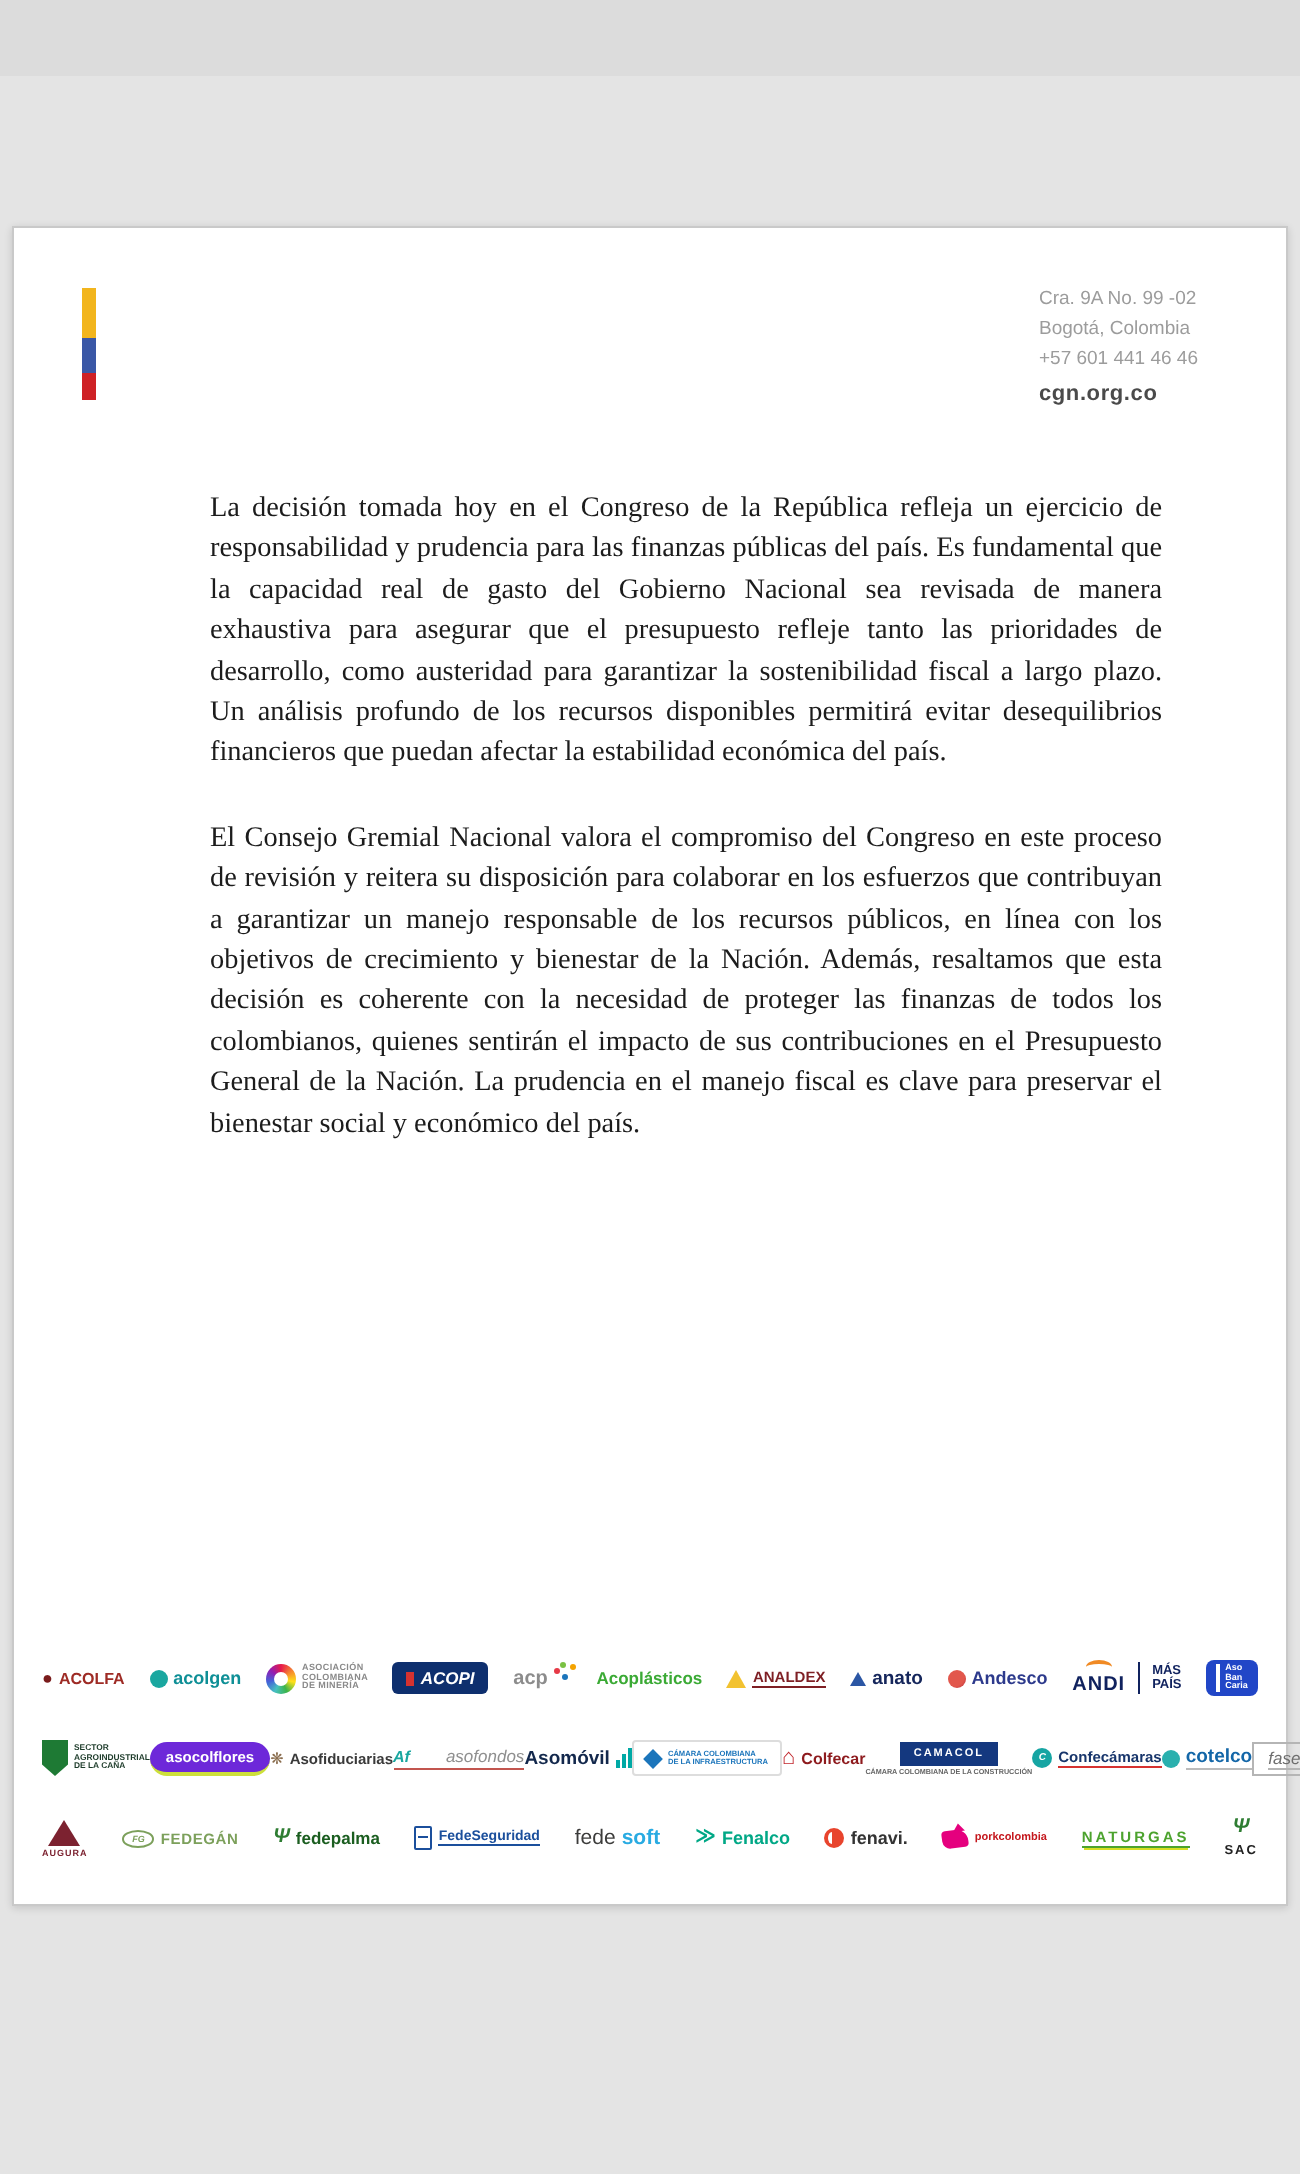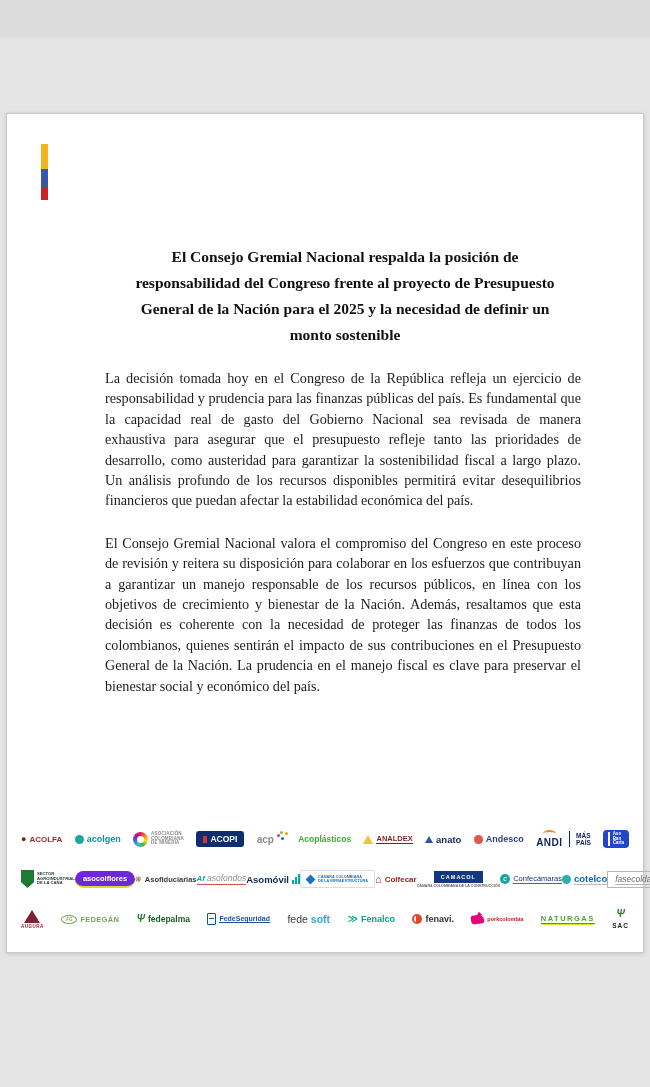--- a/index.html
+++ b/index.html
@@ -31,21 +31,21 @@
   .t-acolfa{font-size:8px;font-weight:800;color:#9E2B25;}
   .dot-acolfa{color:#7a1c1c;font-size:9px;line-height:9px;}
   .dot-acolgen{width:9px;height:9px;border-radius:50%;background:#1AA7A0;}
   .t-acolgen{font-size:9px;font-weight:700;color:#0E8F96;}
   .wheel{width:15px;height:15px;border-radius:50%;position:relative;flex-shrink:0;
          background:conic-gradient(#e6194b,#f58231,#ffe119,#3cb44b,#46c0c0,#4363d8,#911eb4,#e6194b);}
   .wheel::after{content:"";position:absolute;inset:4px;background:#fff;border-radius:50%;}
   .acm-line{font-size:4.5px;font-weight:700;color:#8a8a8a;letter-spacing:.2px;}
   .acopibox{display:flex;align-items:center;gap:3px;background:#0E2F6E;border-radius:3px;padding:3px 7px;}
   .rsq{width:4px;height:7px;background:#D63230;display:block;}
-  .t-acopi{color:#fff;font-weight:800;font-size:8.5px;}
+  .t-acopi{color:#fff;font-style:italic;font-weight:800;font-size:8.5px;}
   .dots{width:3px;height:3px;background:#E63946;border-radius:50%;margin:0 6px 8px 0;
         box-shadow:4px 3px 0 #1B75BB,8px -2px 0 #F4A300,3px -3px 0 #7AC143;}
   .t-acp{font-size:10px;font-weight:800;color:#8c8c8c;}
   .t-acoplasticos{font-size:8.5px;font-weight:800;color:#3BAA35;}
   .tri-yellow{width:0;height:0;border-left:5px solid transparent;border-right:5px solid transparent;border-bottom:9px solid #F2C230;}
   .t-analdex{font-size:7.5px;font-weight:800;color:#7E1F24;border-bottom:1px solid #7E1F24;}
   .tri-blue{width:0;height:0;border-left:4px solid transparent;border-right:4px solid transparent;border-bottom:7px solid #2B56A4;}
   .t-anato{font-size:9.5px;font-weight:800;color:#15265B;}
   .dot-andesco{width:9px;height:9px;border-radius:50%;background:radial-gradient(circle at 35% 35%,#E2574C 60%,#B32D3B);}
   .t-andesco{font-size:9px;font-weight:700;color:#2D3A8C;}
@@ -57,38 +57,38 @@
   .abox{display:flex;align-items:center;gap:3px;background:#2146C7;border-radius:4px;padding:2px 5px;}
   .abox .wline{width:1.5px;height:14px;background:#fff;}
   .abox span{color:#fff;font-size:4.5px;font-weight:700;}
   
   .shield{width:13px;height:18px;background:#1E7A34;clip-path:polygon(0 0,100% 0,100% 68%,50% 100%,0 68%);flex-shrink:0;}
   .asocana-line{font-size:4.2px;font-weight:800;color:#1d3b2a;}
   .pill-asocolflores{background:#6d28d9;border-radius:9px;padding:3px 8px;color:#fff;
         font-size:7.5px;font-weight:700;border-bottom:2px solid #CDE03A;}
   .fl-asofiduciarias{color:#8A6D4E;font-size:8px;}
   .t-asofiduciarias{font-size:7.5px;font-weight:700;color:#3a3a3a;}
-  .asofondos-wrap{border-bottom:1px solid #C2554F;padding-bottom:1px;display:flex;align-items:baseline;gap:2px;}
+  .asofondos-wrap{border-bottom:1px solid #C2554F;padding-bottom:1px;display:flex;align-items:baseline;gap:18px;}
   .t-asofondos-prefix{font-style:italic;font-weight:800;font-size:8px;color:#1AA7A0;}
   .t-asofondos{font-style:italic;font-size:8.5px;color:#8f8f8f;}
   .t-asomovil{font-size:9.5px;font-weight:800;color:#13284C;}
   .bars{display:flex;align-items:flex-end;gap:1px;}
   .bars i{width:2px;background:#00A9A5;display:block;}
   .bars i:nth-child(1){height:4px;} .bars i:nth-child(2){height:7px;} .bars i:nth-child(3){height:10px;}
   .ccicard{display:flex;align-items:center;gap:4px;background:#fff;border:1px solid #ddd;border-radius:2px;padding:4px 6px;}
   .ccicube{width:7px;height:7px;background:#1B75BB;transform:rotate(45deg);flex-shrink:0;}
   .cci-line{font-size:3.8px;font-weight:700;color:#1B75BB;}
   .roof{color:#C1272D;font-size:11px;line-height:10px;font-weight:900;}
   .t-colfecar{font-size:8px;font-weight:800;color:#8E1B1E;}
   .cama{display:flex;flex-direction:column;align-items:center;gap:1px;}
   .camabanner{background:#14387F;color:#fff;font-size:5.5px;font-weight:800;letter-spacing:1px;padding:3px 7px;}
   .camasub{font-size:3.6px;font-weight:700;color:#666;}
   .circ-conf{width:10px;height:10px;border-radius:50%;background:#16A5A3;color:#fff;
              font-size:5px;line-height:10px;font-weight:700;text-align:center;flex-shrink:0;}
-  .t-confecamaras{font-size:7.5px;font-weight:400;color:#17356B;border-bottom:1px solid #D63230;}
+  .t-confecamaras{font-size:7.5px;font-weight:700;color:#17356B;border-bottom:1px solid #D63230;}
   .dot-cotelco{width:9px;height:9px;border-radius:50%;background:#2AB0AE;}
   .t-cotelco{font-size:9.5px;font-weight:800;color:#1467A8;border-bottom:1px solid #bbb;}
   .fasebox{border:1px solid #b5b5b5;padding:2px 7px;}
   .t-fasecolda{font-style:italic;font-size:8.5px;color:#6e6e6e;border-bottom:1px solid #b5b5b5;}
   
   .aug-col{display:flex;flex-direction:column;align-items:center;gap:1px;}
   .tri-maroon{width:0;height:0;border-left:8px solid transparent;border-right:8px solid transparent;border-bottom:13px solid #7C2230;}
   .t-augura{font-size:4.5px;font-weight:800;color:#7C2230;letter-spacing:.5px;}
   .oval-fg{border:1px solid #7CA05B;border-radius:50%;padding:1px 4px;color:#7CA05B;
            font-size:4.5px;font-style:italic;font-weight:700;}
@@ -119,23 +119,28 @@
 <body>
 
 <div class="top-strip"></div>
 
 <div class="doc">
 
   <div class="brand">
     <span class="flagbar"></span>
   </div>
 
+  <div class="contact">
+    <div>Cra. 9A No. 99 -02</div>
+    <div>Bogotá, Colombia</div>
+    <div>+57 601 441 46 46</div>
+    <div class="website">cgn.org.co</div>
+  </div>
 
   <div class="content">
-    <h1 class="title">El Consejo Gremial Nacional respalda la posición de responsabilidad del Congreso frente al proyecto de Presupuesto General de la Nación para el 2025 y la necesidad de definir un monto sostenible</h1>
     <p class="body-par">La decisión tomada hoy en el Congreso de la República refleja un ejercicio de responsabilidad y prudencia para las finanzas públicas del país. Es fundamental que la capacidad real de gasto del Gobierno Nacional sea revisada de manera exhaustiva para asegurar que el presupuesto refleje tanto las prioridades de desarrollo, como austeridad para garantizar la sostenibilidad fiscal a largo plazo. Un análisis profundo de los recursos disponibles permitirá evitar desequilibrios financieros que puedan afectar la estabilidad económica del país.</p>
     <p class="body-par">El Consejo Gremial Nacional valora el compromiso del Congreso en este proceso de revisión y reitera su disposición para colaborar en los esfuerzos que contribuyan a garantizar un manejo responsable de los recursos públicos, en línea con los objetivos de crecimiento y bienestar de la Nación. Además, resaltamos que esta decisión es coherente con la necesidad de proteger las finanzas de todos los colombianos, quienes sentirán el impacto de sus contribuciones en el Presupuesto General de la Nación. La prudencia en el manejo fiscal es clave para preservar el bienestar social y económico del país.</p>
   </div>
 
   <div class="logos">
 
     <div class="lrow">
       <span class="chip">
         <i class="dot-acolfa">●</i>
         <b class="t-acolfa">ACOLFA</b>

